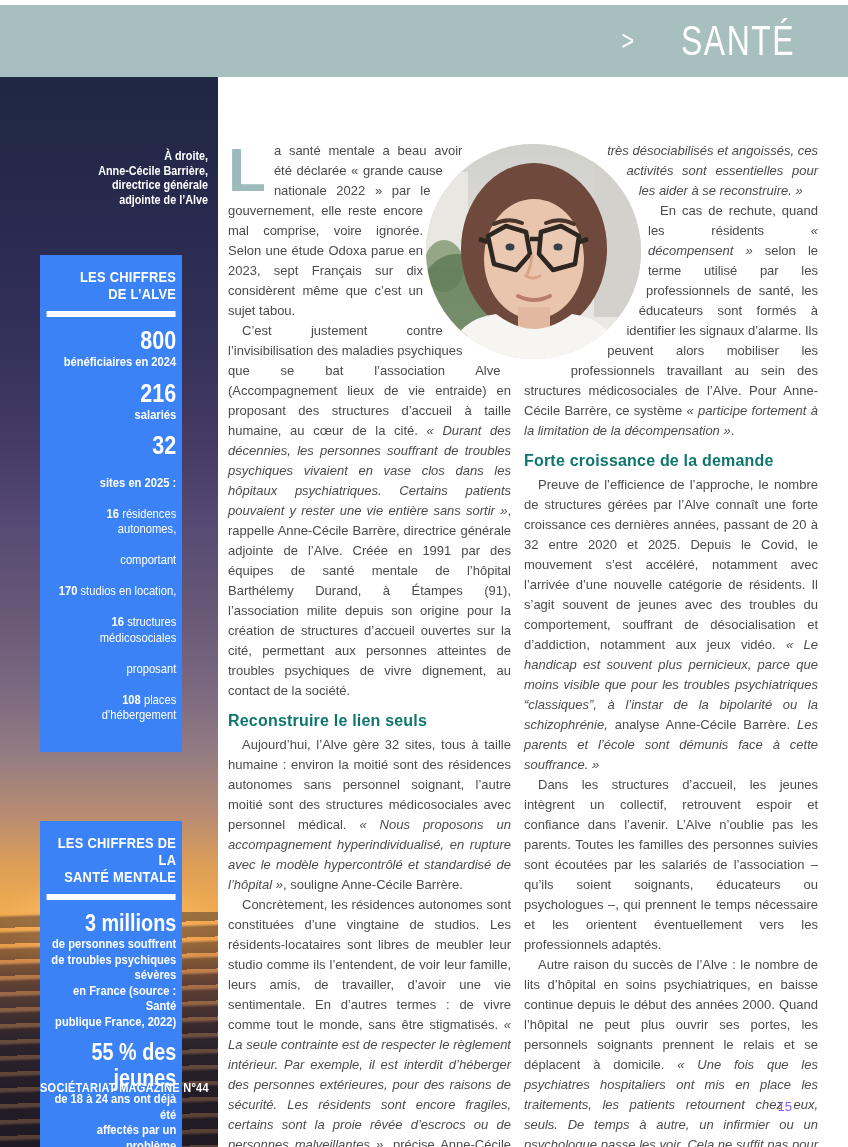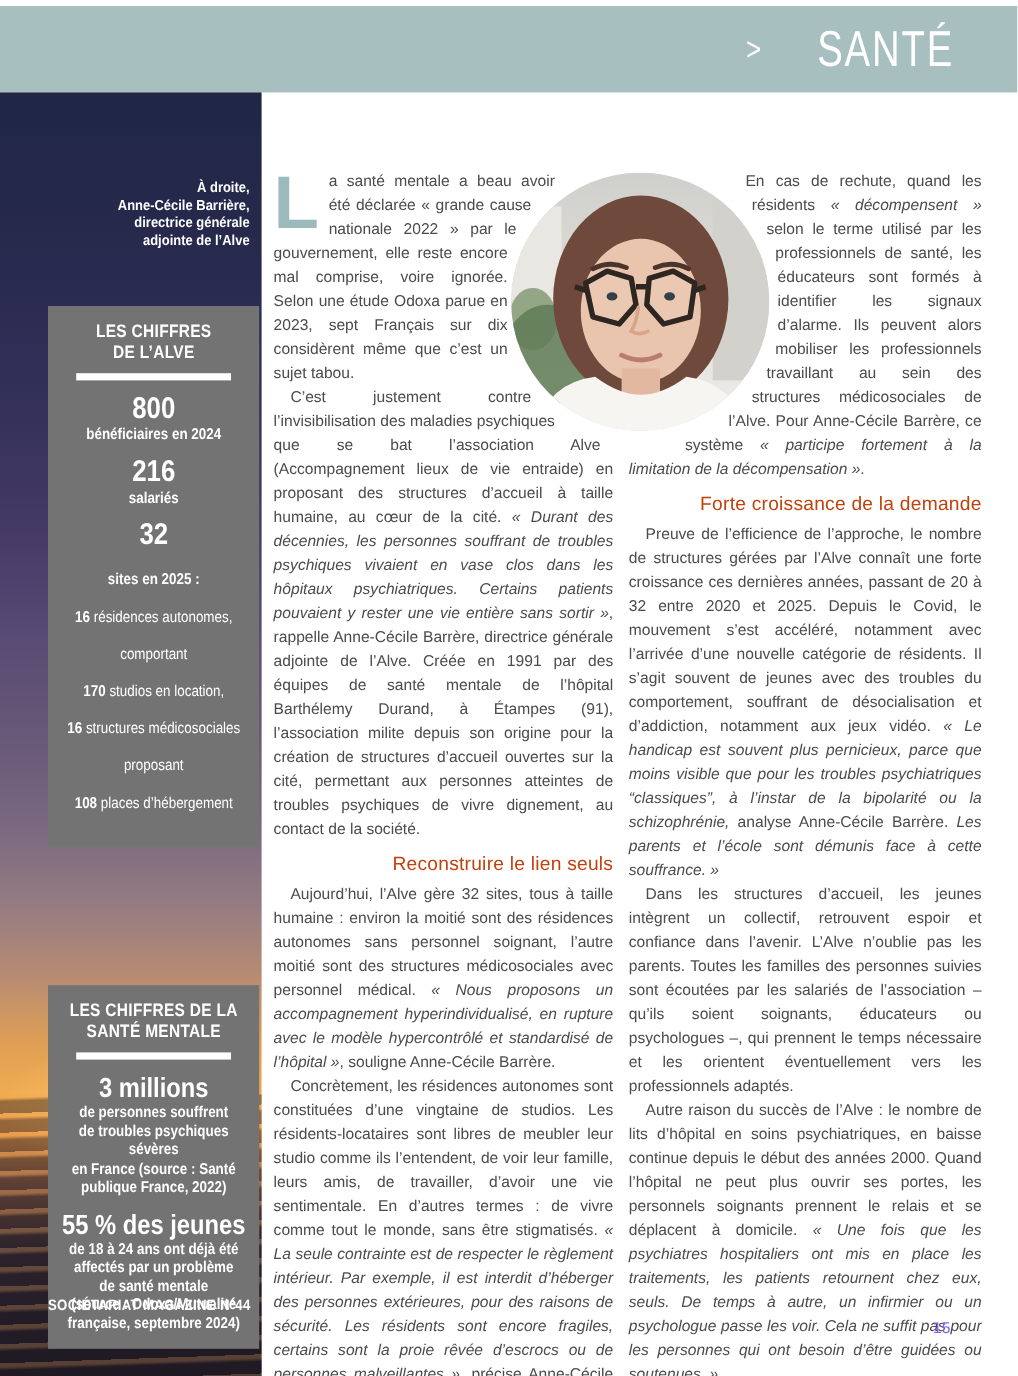--- a/index.html
+++ b/index.html
@@ -25,22 +25,22 @@
       rgba(255,216,142,.8), rgba(255,190,110,.28) 55%, rgba(0,0,0,0) 78%); }
   .water { position:absolute; left:0; bottom:0; width:100%; height:235px; opacity:.8;
     background:repeating-linear-gradient(178deg,
       rgba(247,166,86,.30) 0 3px, rgba(24,18,30,.5) 6px 16px); }
 
   .caption { position:absolute; left:40px; top:149px; width:168px; color:#fff;
     font-weight:700; font-size:12px; line-height:14.5px; text-align:right;
     white-space:pre-line; transform:scaleX(.9); transform-origin:right top; }
 
   
-  .stat-box { position:absolute; left:40px; width:176px; background:#737373;
-    color:#fff; text-align:center; box-sizing:border-box; padding:13px 6px 14px; }
+  .stat-box { position:absolute; left:40px; width:142px; background:#3b82f6;
+    color:#fff; text-align:right; box-sizing:border-box; padding:13px 6px 14px; }
   .box1 { top:255px; }
   .box2 { top:798px;margin-top:23px; }
   .box-inner { transform:scaleX(.86); transform-origin:50% 0; width:116%; margin-left:-8%; }
   .box-title { font-weight:700; font-size:15px; line-height:17px; white-space:pre-line; letter-spacing:.3px; }
   .divider { width:150px; height:6px; background:#fff; margin:9px auto 4px; }
   .g { margin-top:10px; }
   .num { font-weight:700; font-size:25px; line-height:27px; }
   .num-med { font-weight:700; font-size:23px; line-height:26px; }
   .lbl { font-weight:700; font-size:13px; line-height:15.5px; white-space:pre-line; }
   .lbl .b { font-weight:700; }
@@ -59,22 +59,22 @@
   .article { position:absolute; left:228px; top:141px; width:592px;
     color:#4b4b4d; font-size:13px; line-height:20px; text-align:justify; }
   .col { position:absolute; top:0; }
   .col1 { left:0;   width:283px; }
   .col2 { left:296px; width:294px; }
   .wf1 { float:right; width:88px;  height:228px; shape-outside:circle(115px at 111px 110px); }
   .wf2 { float:left;  width:124px; height:232px; shape-outside:circle(116px at 10px 110px); }
   .p { margin:0; }
   .indent { text-indent:14px; }
   .i { font-style:italic; }
-  .subhead { color:#c2410c; font-size:16px; line-height:20px; margin:10px 0 4px;
-    font-weight:400; letter-spacing:.2px; text-align:right; }
+  .subhead { color:#0f766e; font-size:16px; line-height:20px; margin:10px 0 4px;
+    font-weight:700; letter-spacing:.2px; text-align:left; }
   .dropcap { float:left; font-size:62px; line-height:50px; font-weight:700;
     color:#9cb9bb; padding:4px 8px 0 0; font-style:normal; }
 
   .page-num { position:absolute; right:56px; top:1099px; color:#8b5cf6; font-size:13px; }
 </style>
 </head>
 <body>
 
 <div class="page">
 
@@ -150,20 +150,21 @@
     <div class="col col1">
       <div class="wf1"></div>
       <p class="p"><span class="dropcap">L</span><span>a santé mentale a beau avoir été déclarée « grande cause nationale 2022 » par le gouvernement, elle reste encore mal comprise, voire ignorée. Selon une étude Odoxa parue en 2023, sept Français sur dix considèrent même que c’est un sujet tabou.</span></p>
       <p class="p indent"><span>C’est justement contre l’invisibilisation des maladies psychiques que se bat l’association Alve (Accompagnement lieux de vie entraide) en proposant des structures d’accueil à taille humaine, au cœur de la cité. </span><span class="i">« Durant des décennies, les personnes souffrant de troubles psychiques vivaient en vase clos dans les hôpitaux psychiatriques. Certains patients pouvaient y rester une vie entière sans sortir »</span><span>, rappelle Anne-Cécile Barrère, directrice générale adjointe de l’Alve. Créée en 1991 par des équipes de santé mentale de l’hôpital Barthélemy Durand, à Étampes (91), l’association milite depuis son origine pour la création de structures d’accueil ouvertes sur la cité, permettant aux personnes atteintes de troubles psychiques de vivre dignement, au contact de la société.</span></p>
       <h2 class="subhead">Reconstruire le lien seuls</h2>
       <p class="p indent"><span>Aujourd’hui, l’Alve gère 32 sites, tous à taille humaine : environ la moitié sont des résidences autonomes sans personnel soignant, l’autre moitié sont des structures médicosociales avec personnel médical. </span><span class="i">« Nous proposons un accompagnement hyperindividualisé, en rupture avec le modèle hypercontrôlé et standardisé de l’hôpital »</span><span>, souligne Anne-Cécile Barrère.</span></p>
       <p class="p indent"><span>Concrètement, les résidences autonomes sont constituées d’une vingtaine de studios. Les résidents-locataires sont libres de meubler leur studio comme ils l’entendent, de voir leur famille, leurs amis, de travailler, d’avoir une vie sentimentale. En d’autres termes : de vivre comme tout le monde, sans être stigmatisés. </span><span class="i">« La seule contrainte est de respecter le règlement intérieur. Par exemple, il est interdit d’héberger des personnes extérieures, pour des raisons de sécurité. Les résidents sont encore fragiles, certains sont la proie rêvée d’escrocs ou de personnes malveillantes »</span><span>, précise Anne-Cécile Barrère. Par ailleurs, les lieux sont conçus pour restaurer la confiance des personnes atteintes de troubles psychiques. Sous la houlette d’éducateurs spécialisés, les résidents se retrouvent autour d’activités organisées dans les espaces communs. </span></p>
     </div>
     <div class="col col2">
       <div class="wf2"></div>
+      <p class="p"><span class="i">très désociabilisés et angoissés, ces activités sont essentielles pour les aider à se reconstruire. »</span></p>
       <p class="p indent"><span>En cas de rechute, quand les résidents </span><span class="i">« décompensent »</span><span> selon le terme utilisé par les professionnels de santé, les éducateurs sont formés à identifier les signaux d’alarme. Ils peuvent alors mobiliser les professionnels travaillant au sein des structures médicosociales de l’Alve. Pour Anne-Cécile Barrère, ce système </span><span class="i">« participe fortement à la limitation de la décompensation »</span><span>.</span></p>
       <h2 class="subhead">Forte croissance de la demande</h2>
       <p class="p indent"><span>Preuve de l’efficience de l’approche, le nombre de structures gérées par l’Alve connaît une forte croissance ces dernières années, passant de 20 à 32 entre 2020 et 2025. Depuis le Covid, le mouvement s’est accéléré, notamment avec l’arrivée d’une nouvelle catégorie de résidents. Il s’agit souvent de jeunes avec des troubles du comportement, souffrant de désocialisation et d’addiction, notamment aux jeux vidéo. </span><span class="i">« Le handicap est souvent plus pernicieux, parce que moins visible que pour les troubles psychiatriques “classiques”, à l’instar de la bipolarité ou la schizophrénie, </span><span>analyse Anne-Cécile Barrère. </span><span class="i">Les parents et l’école sont démunis face à cette souffrance. »</span></p>
       <p class="p indent"><span>Dans les structures d’accueil, les jeunes intègrent un collectif, retrouvent espoir et confiance dans l’avenir. L’Alve n’oublie pas les parents. Toutes les familles des personnes suivies sont écoutées par les salariés de l’association – qu’ils soient soignants, éducateurs ou psychologues –, qui prennent le temps nécessaire et les orientent éventuellement vers les professionnels adaptés.</span></p>
       <p class="p indent"><span>Autre raison du succès de l’Alve : le nombre de lits d’hôpital en soins psychiatriques, en baisse continue depuis le début des années 2000. Quand l’hôpital ne peut plus ouvrir ses portes, les personnels soignants prennent le relais et se déplacent à domicile. </span><span class="i">« Une fois que les psychiatres hospitaliers ont mis en place les traitements, les patients retournent chez eux, seuls. De temps à autre, un infirmier ou un psychologue passe les voir. Cela ne suffit pas pour les personnes qui ont besoin d’être guidées ou soutenues. »</span></p>
     </div>
   </div>
 
   <div class="portrait">
     <svg width="215" height="215" viewBox="0 0 215 215">

